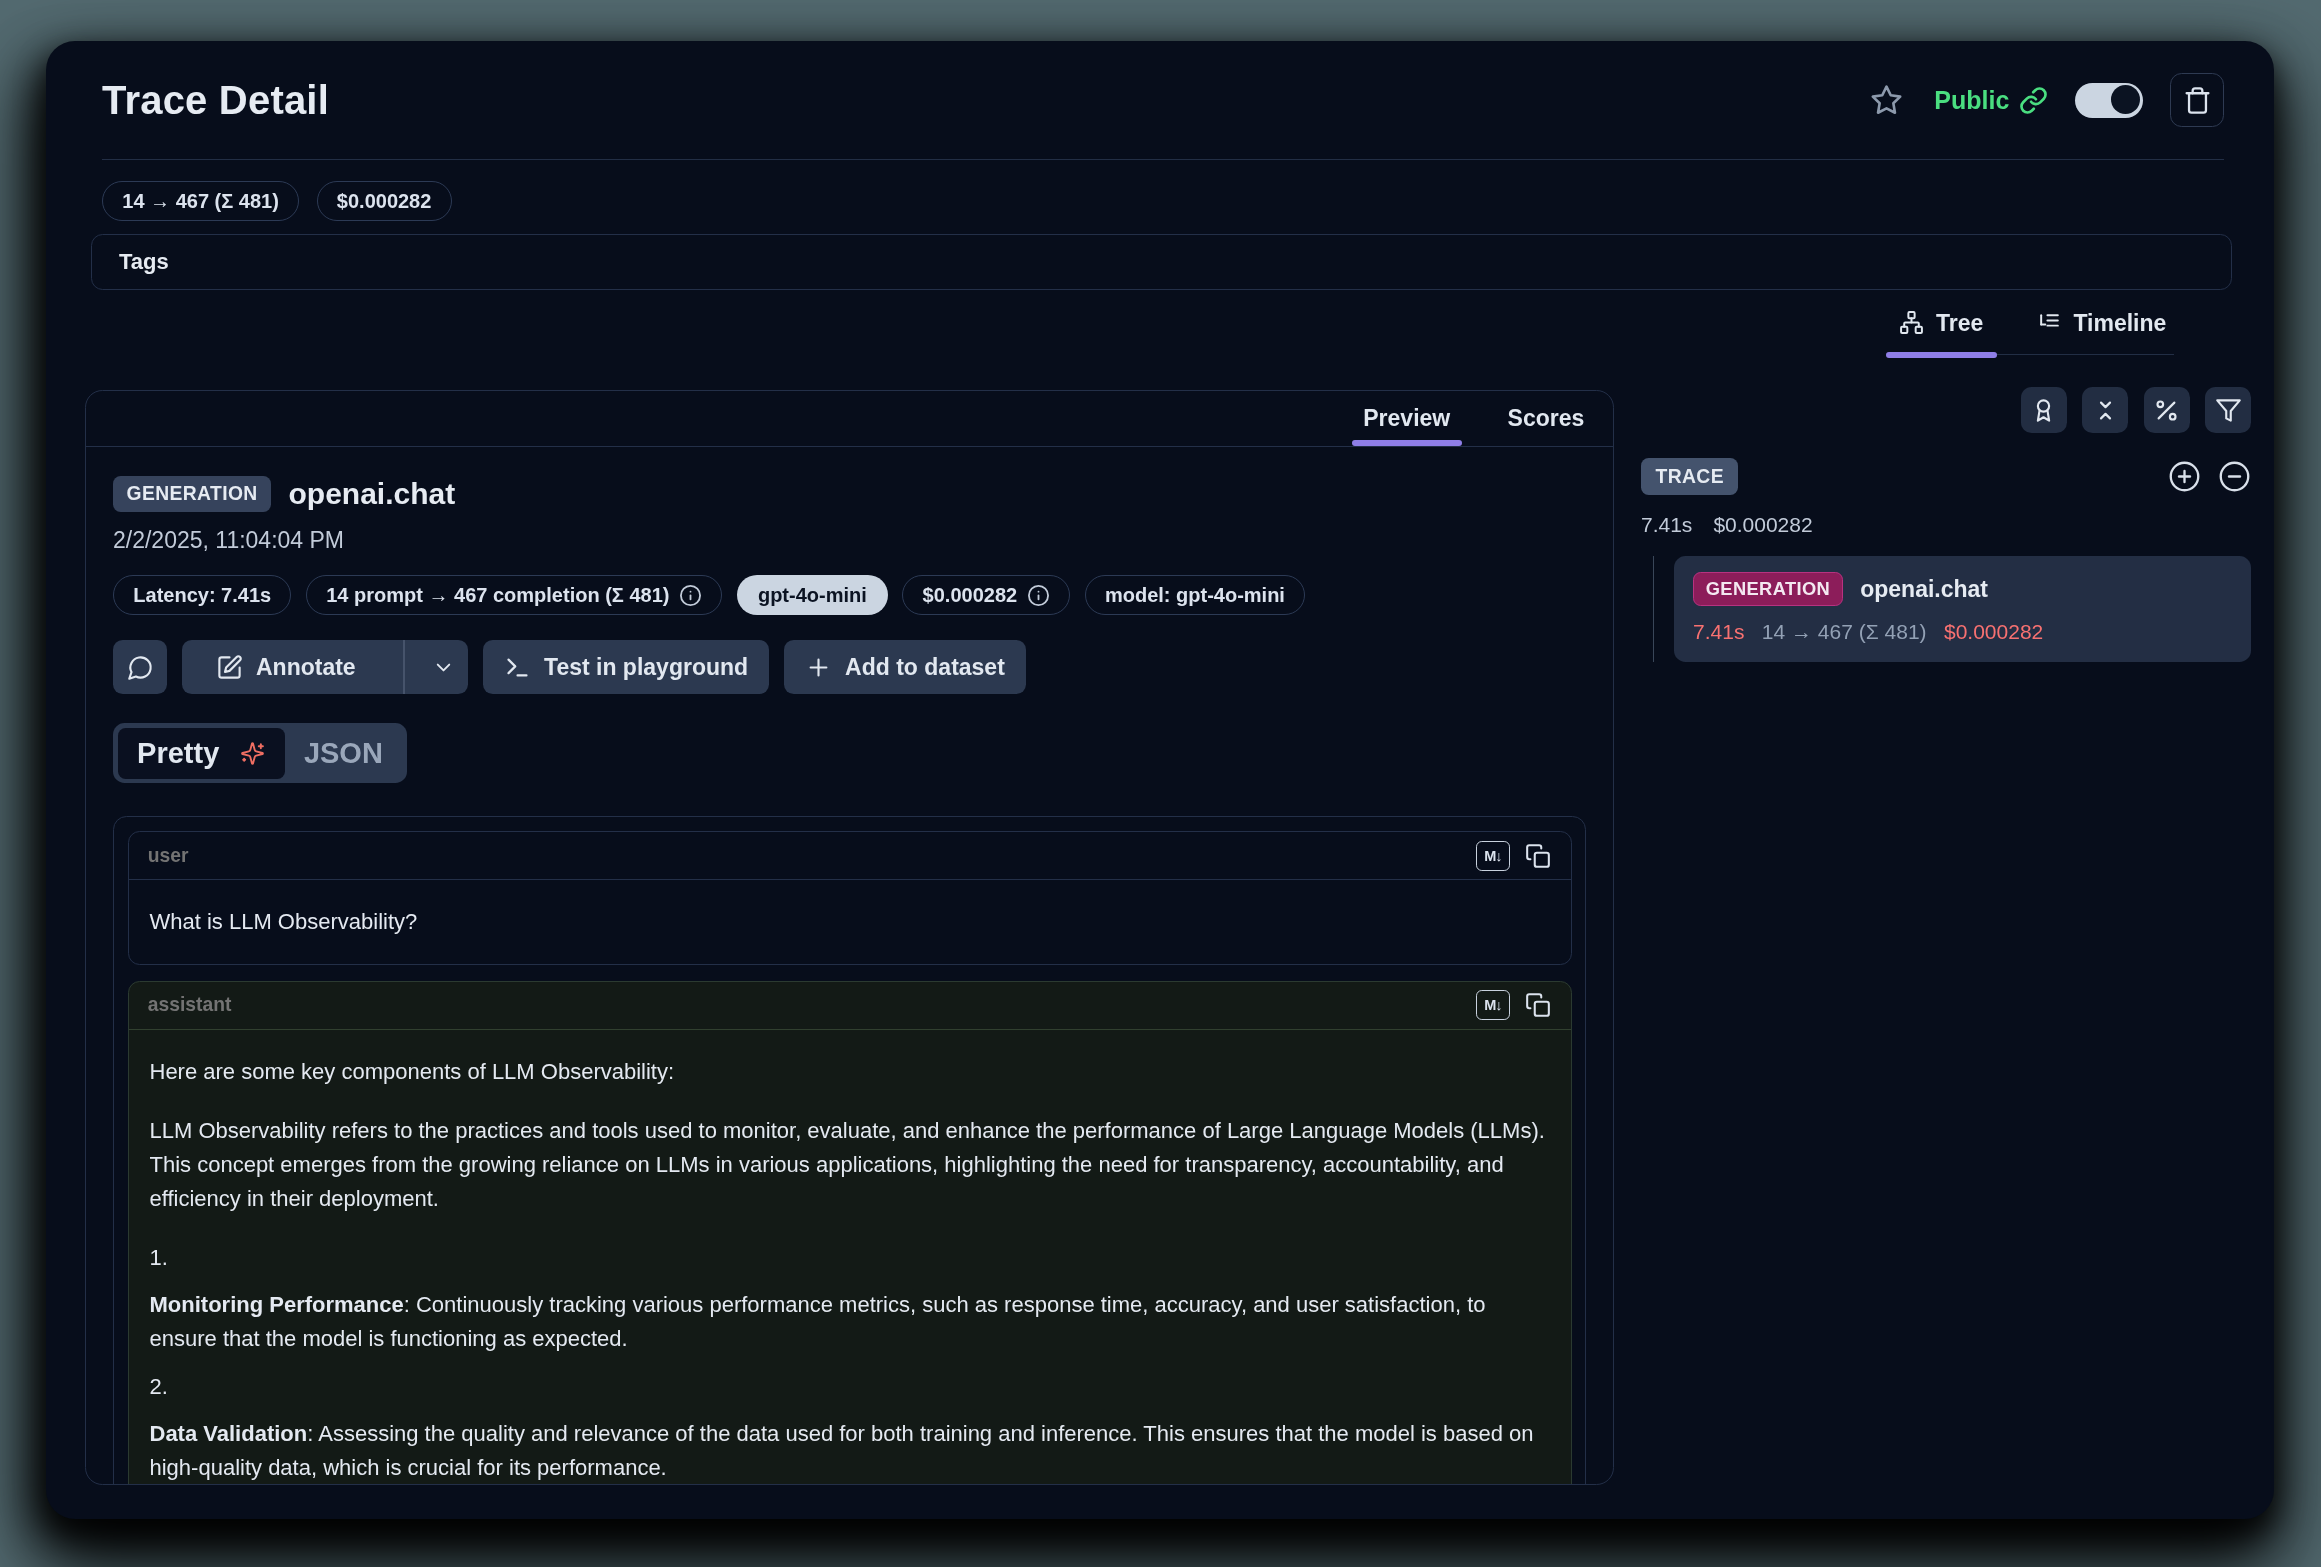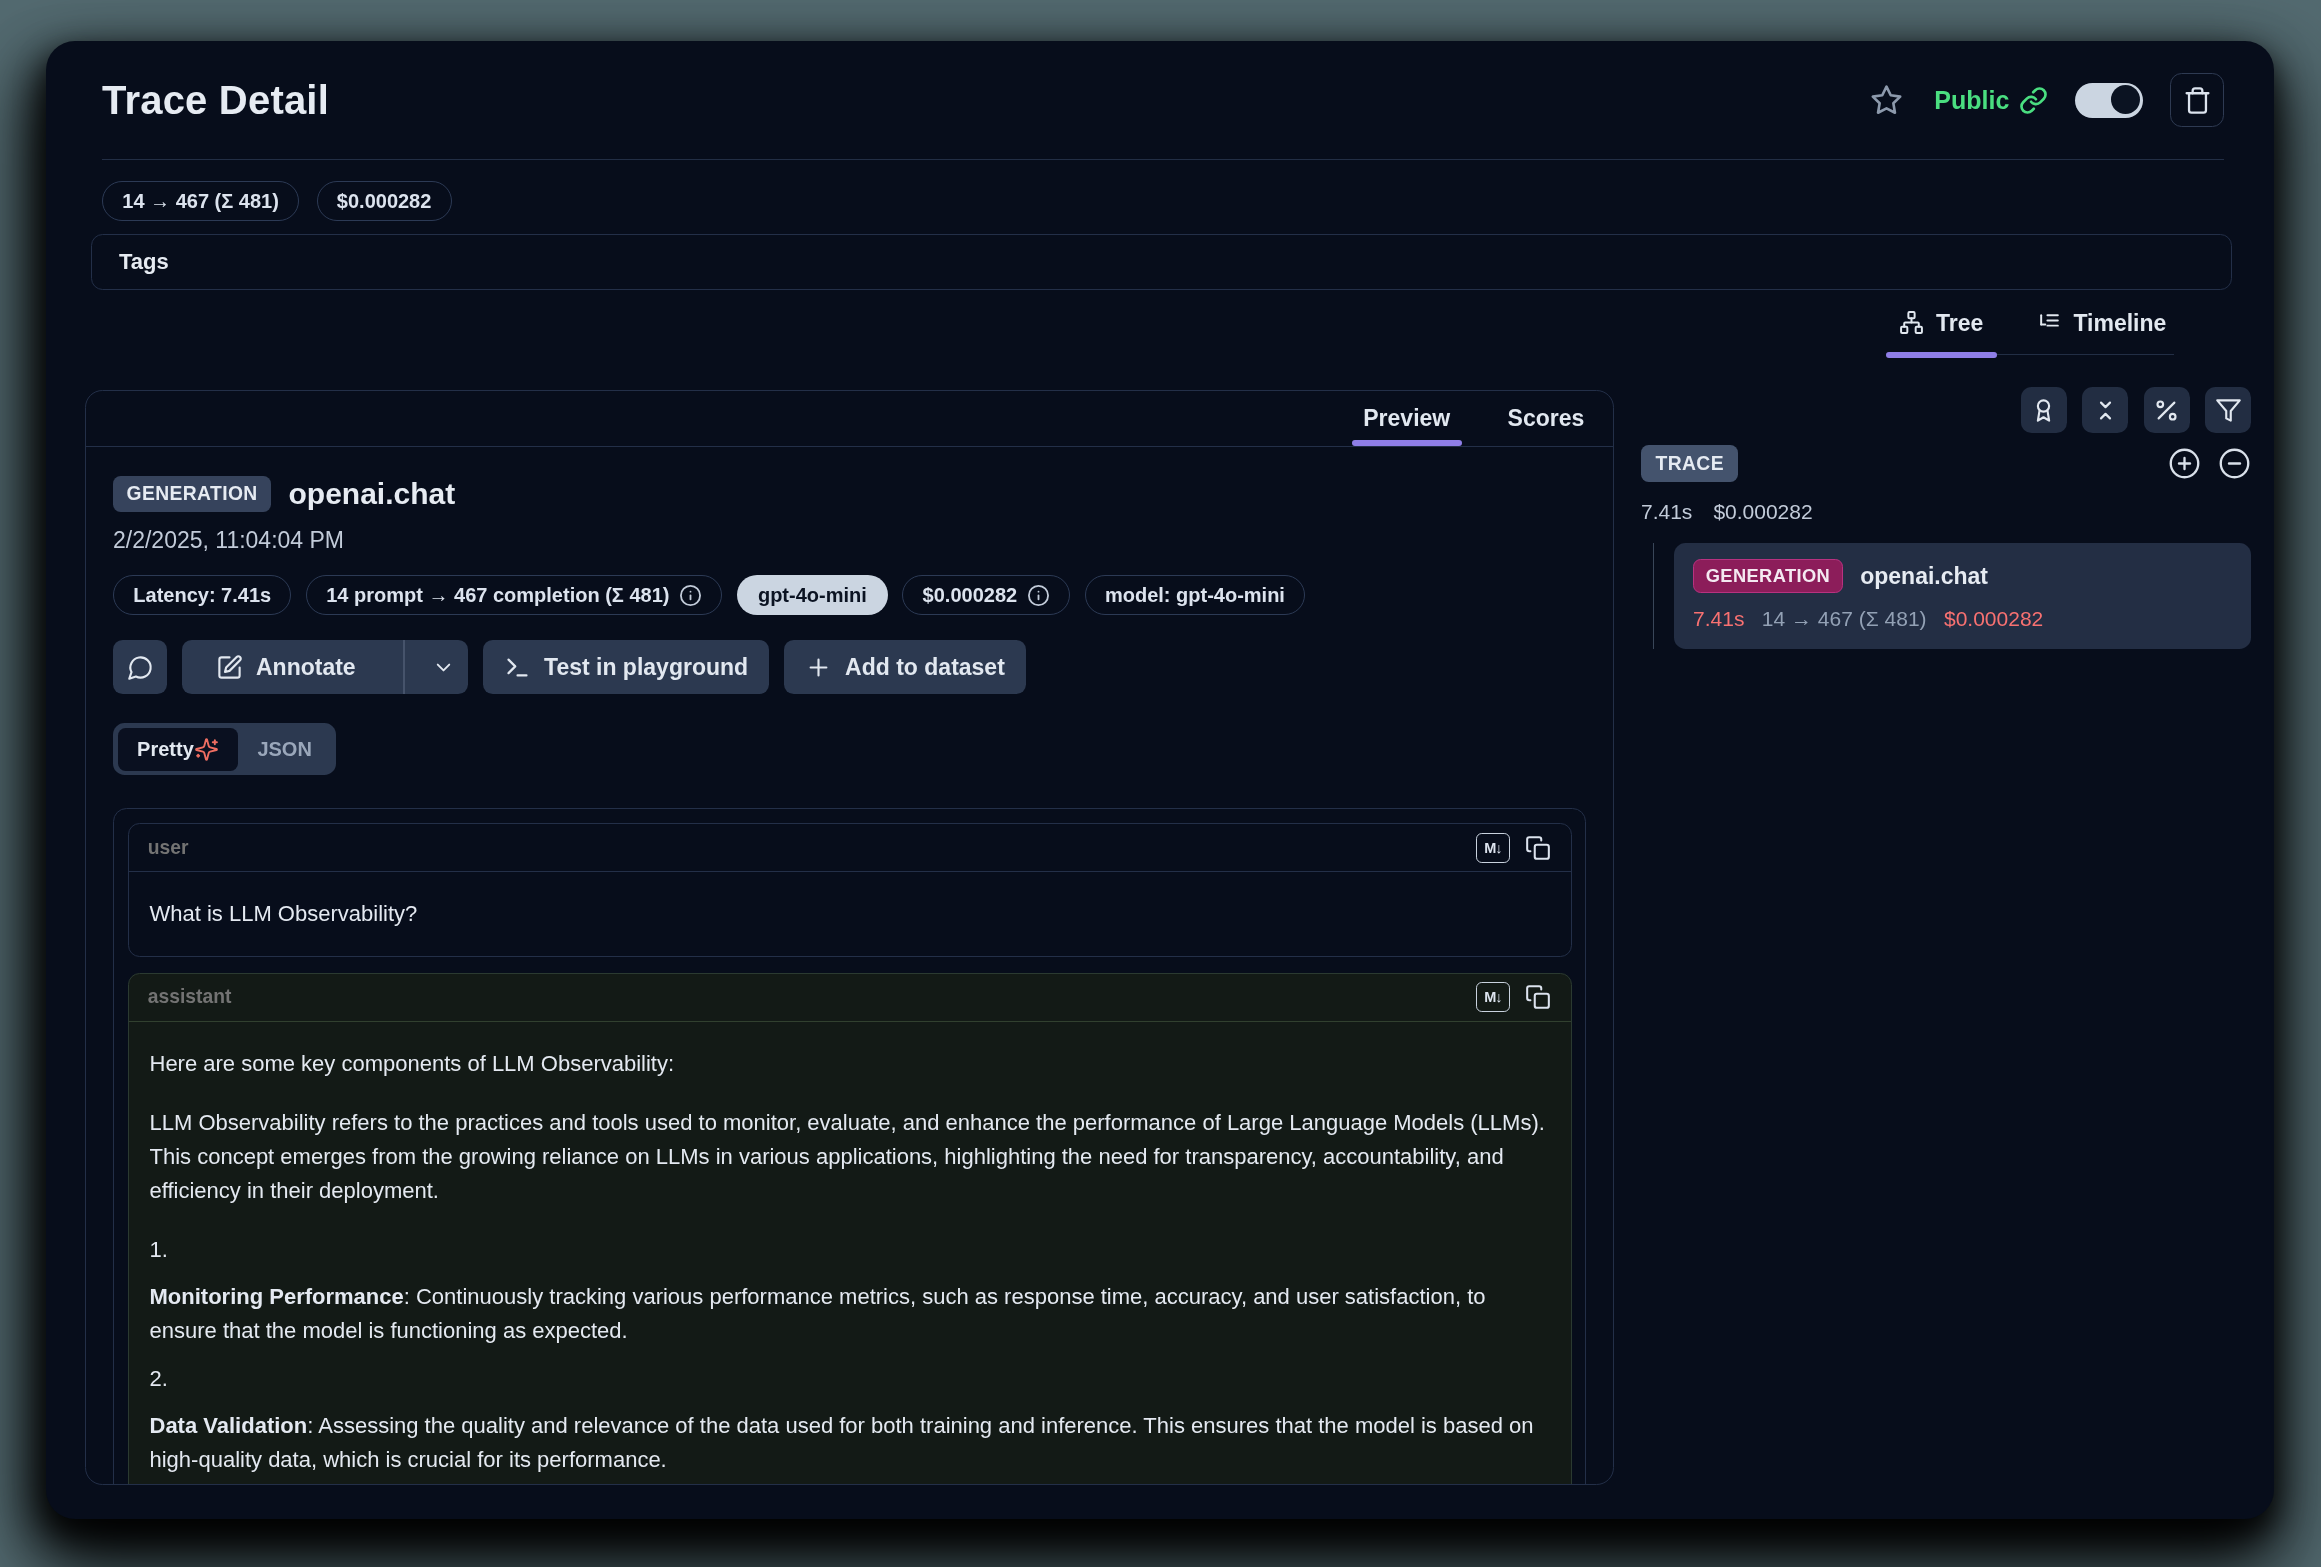--- a/index.html
+++ b/index.html
@@ -75,22 +75,22 @@
   .btn { background:#2C3950; border-radius:9.7px; display:flex; align-items:center; gap:13.5px;
     padding:12px 21px; height:54px; font-size:23px; font-weight:600; color:#E2E8F0; cursor:pointer; }
   .btn.icon-only { width:54px; padding:0; justify-content:center; }
   .btn.split { padding:0; }
   .split-main { display:flex; align-items:center; gap:13.5px; padding:0 34px; height:100%; }
   .split-divider { width:1.4px; height:100%; background:#46536B; }
   .split-caret { width:50px; height:100%; display:flex; align-items:center; justify-content:center; }
 
   .format-toggle { margin-top:29px; display:inline-flex; background:#2C3950; border-radius:11.6px;
     padding:4.8px; align-items:center; }
-  .seg { padding:8.7px 19.3px; font-size:20px; font-weight:600; color:#9AA7BA; display:flex;
-    gap:0; align-items:center; border-radius:7.7px; cursor:pointer; }
+  .seg { padding:8.7px 19.3px; font-size:29px; font-weight:600; color:#9AA7BA; display:flex;
+    gap:21px; align-items:center; border-radius:7.7px; cursor:pointer; }
   .seg.active { background:#0A1020; color:#E2E8F0; }
 
   
   .messages { margin-top:33px; border:1.4px solid #232F48; border-radius:13.5px; padding:13.5px; }
   .msg { border:1.4px solid #232F48; border-radius:11.6px; overflow:hidden; }
   .msg-head { display:flex; justify-content:space-between; align-items:center;
     padding:8.7px 19.3px; border-bottom:1.4px solid #232F48; }
   .role { font-size:19.3px; font-weight:600; color:#737373;text-align:center; }
   .msg-icons { display:flex; align-items:center; gap:15.4px; }
   .md-chip { border:1.4px solid #C9D2DE; border-radius:5.8px; width:34px; height:30px;
@@ -103,21 +103,21 @@
   .msg-body p { margin-bottom:25px; }
   .msg-body .num { margin:1.9px 0 13.5px; }
   .msg-body .item p { margin-bottom:13.5px; }
   .msg-body b { font-weight:700; }
 
   
   .sidebar { position:absolute; left:1595px; top:346px; width:610px; }
   .sb-icons { display:flex; justify-content:flex-end; gap:15.4px; }
   .sb-icon-btn { width:46px; height:46px; background:#222D42; border-radius:10.6px;
     display:flex; align-items:center; justify-content:center; cursor:pointer; }
-  .sb-trace-row { margin-top:12px; display:flex; justify-content:space-between; align-items:center; }
+  .sb-trace-row { margin-top:25px; display:flex; justify-content:space-between; align-items:center; }
   .trace-badge { background:#44536D; color:#E6EBF2; font-weight:700; font-size:19.3px;
     padding:7.7px 14.5px; border-radius:7.7px; letter-spacing:0.4px; }
   .pm-group { display:flex; gap:17.4px; align-items:center; }
   .pm-btn { cursor:pointer; }
   .sb-summary { margin-top:17.4px; display:flex; gap:21px; font-size:21px; font-weight:500; color:#C2CBD9; }
   .sb-node-row { margin-top:19.3px; display:flex; align-items:stretch; }
   .guide { width:1.9px; background:#394659; margin-left:11.6px; }
   .node-card { flex:1; margin-left:19.3px; background:#232E44; border-radius:11.6px;
     padding:16.4px 19.3px 18.3px; cursor:pointer; }
   .node-top { display:flex; align-items:center; gap:17.4px; }

